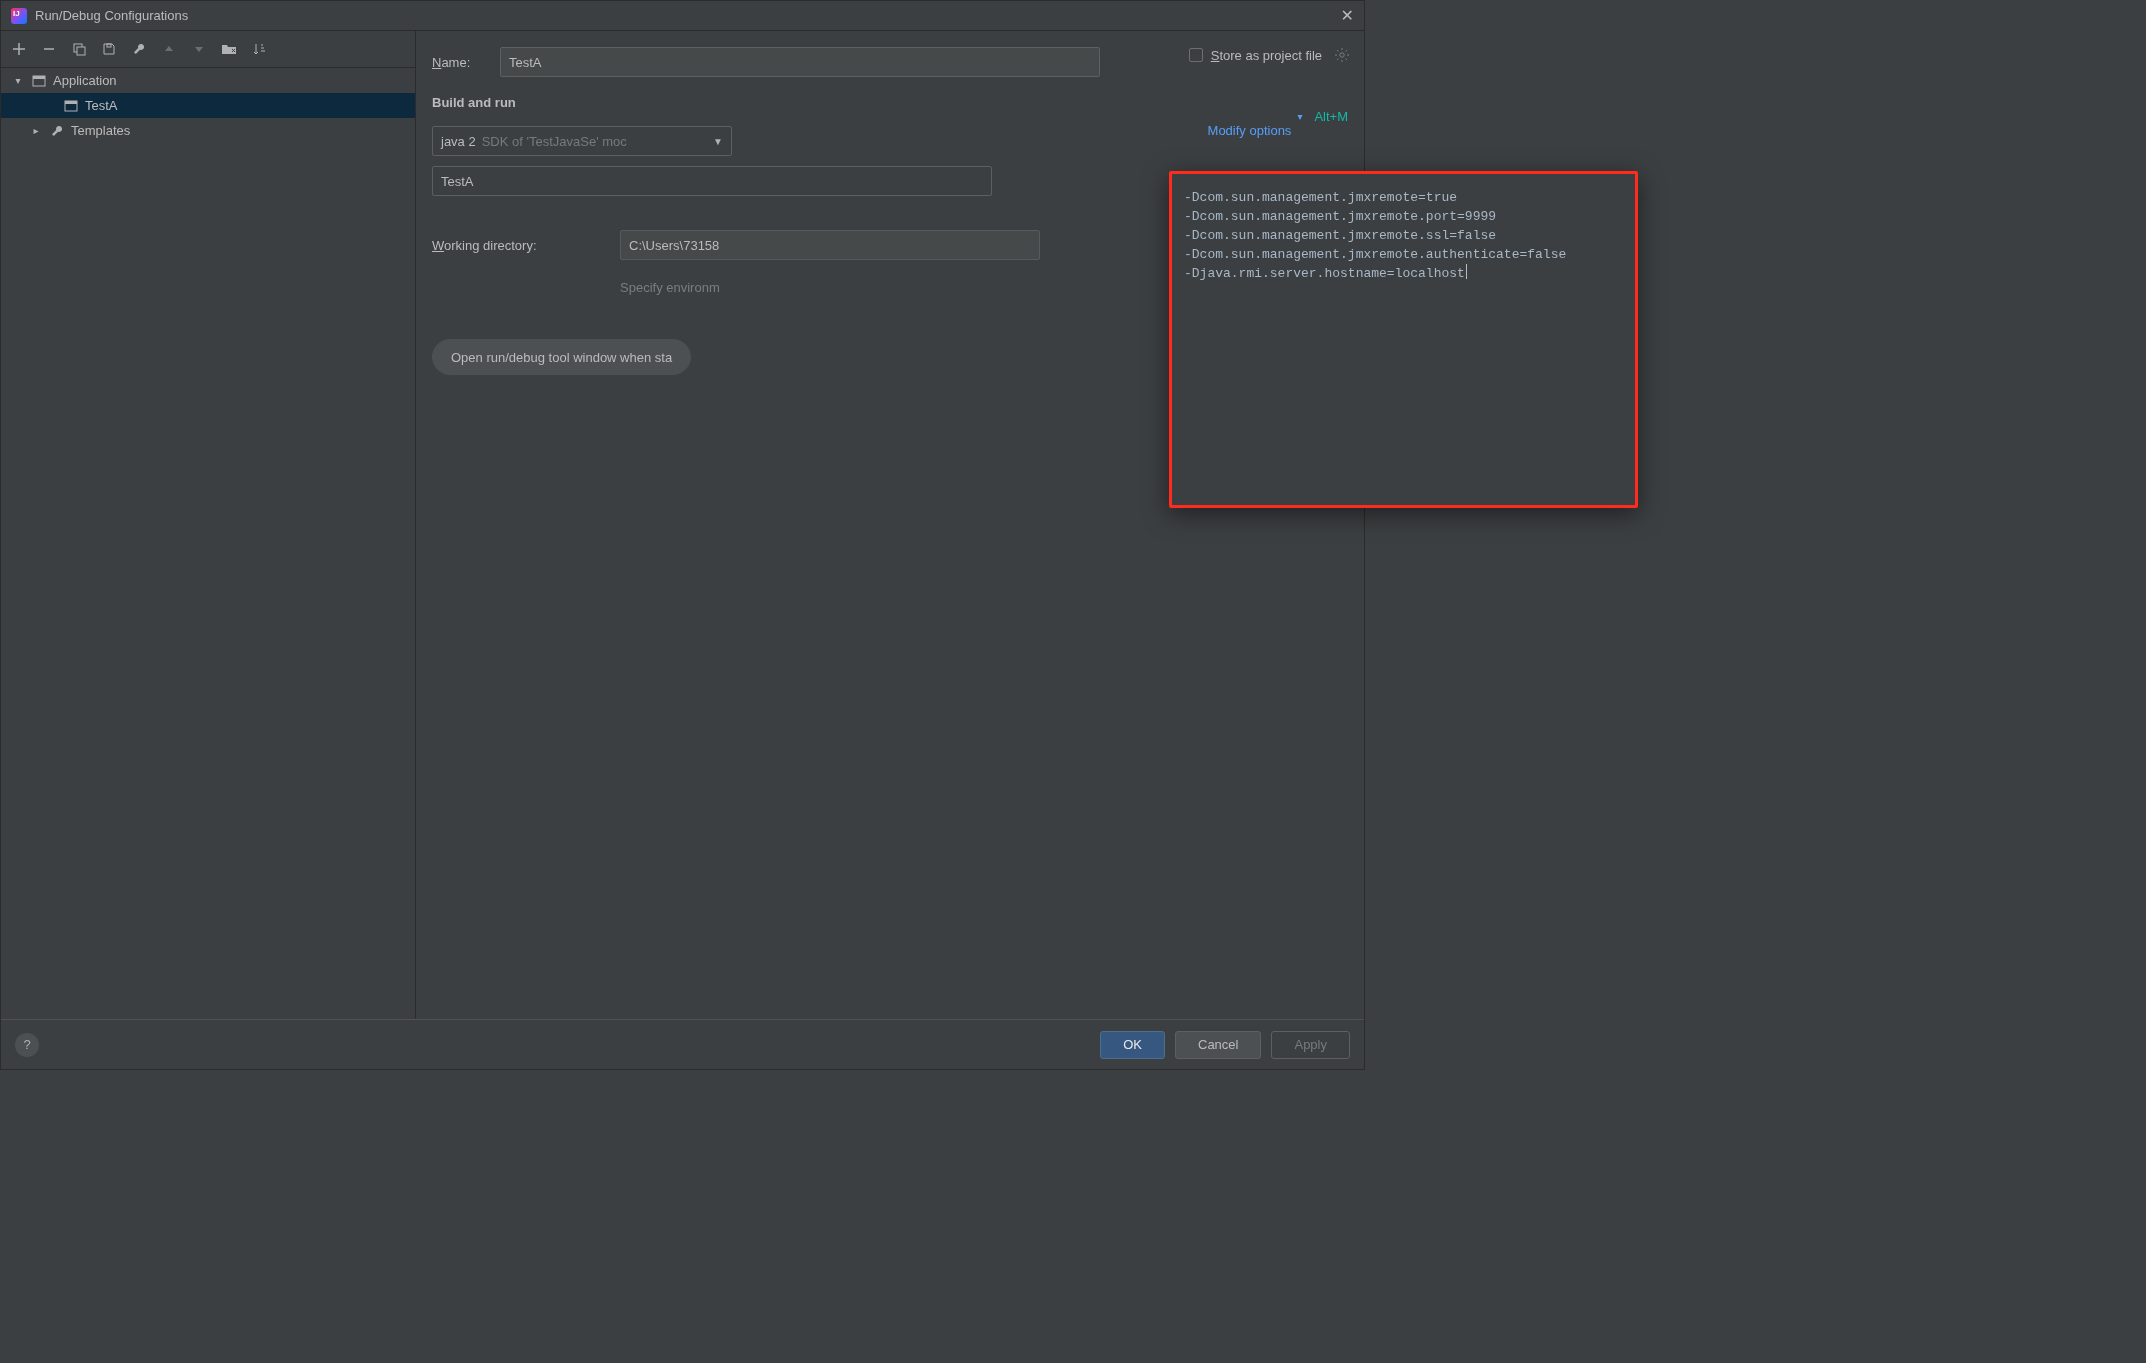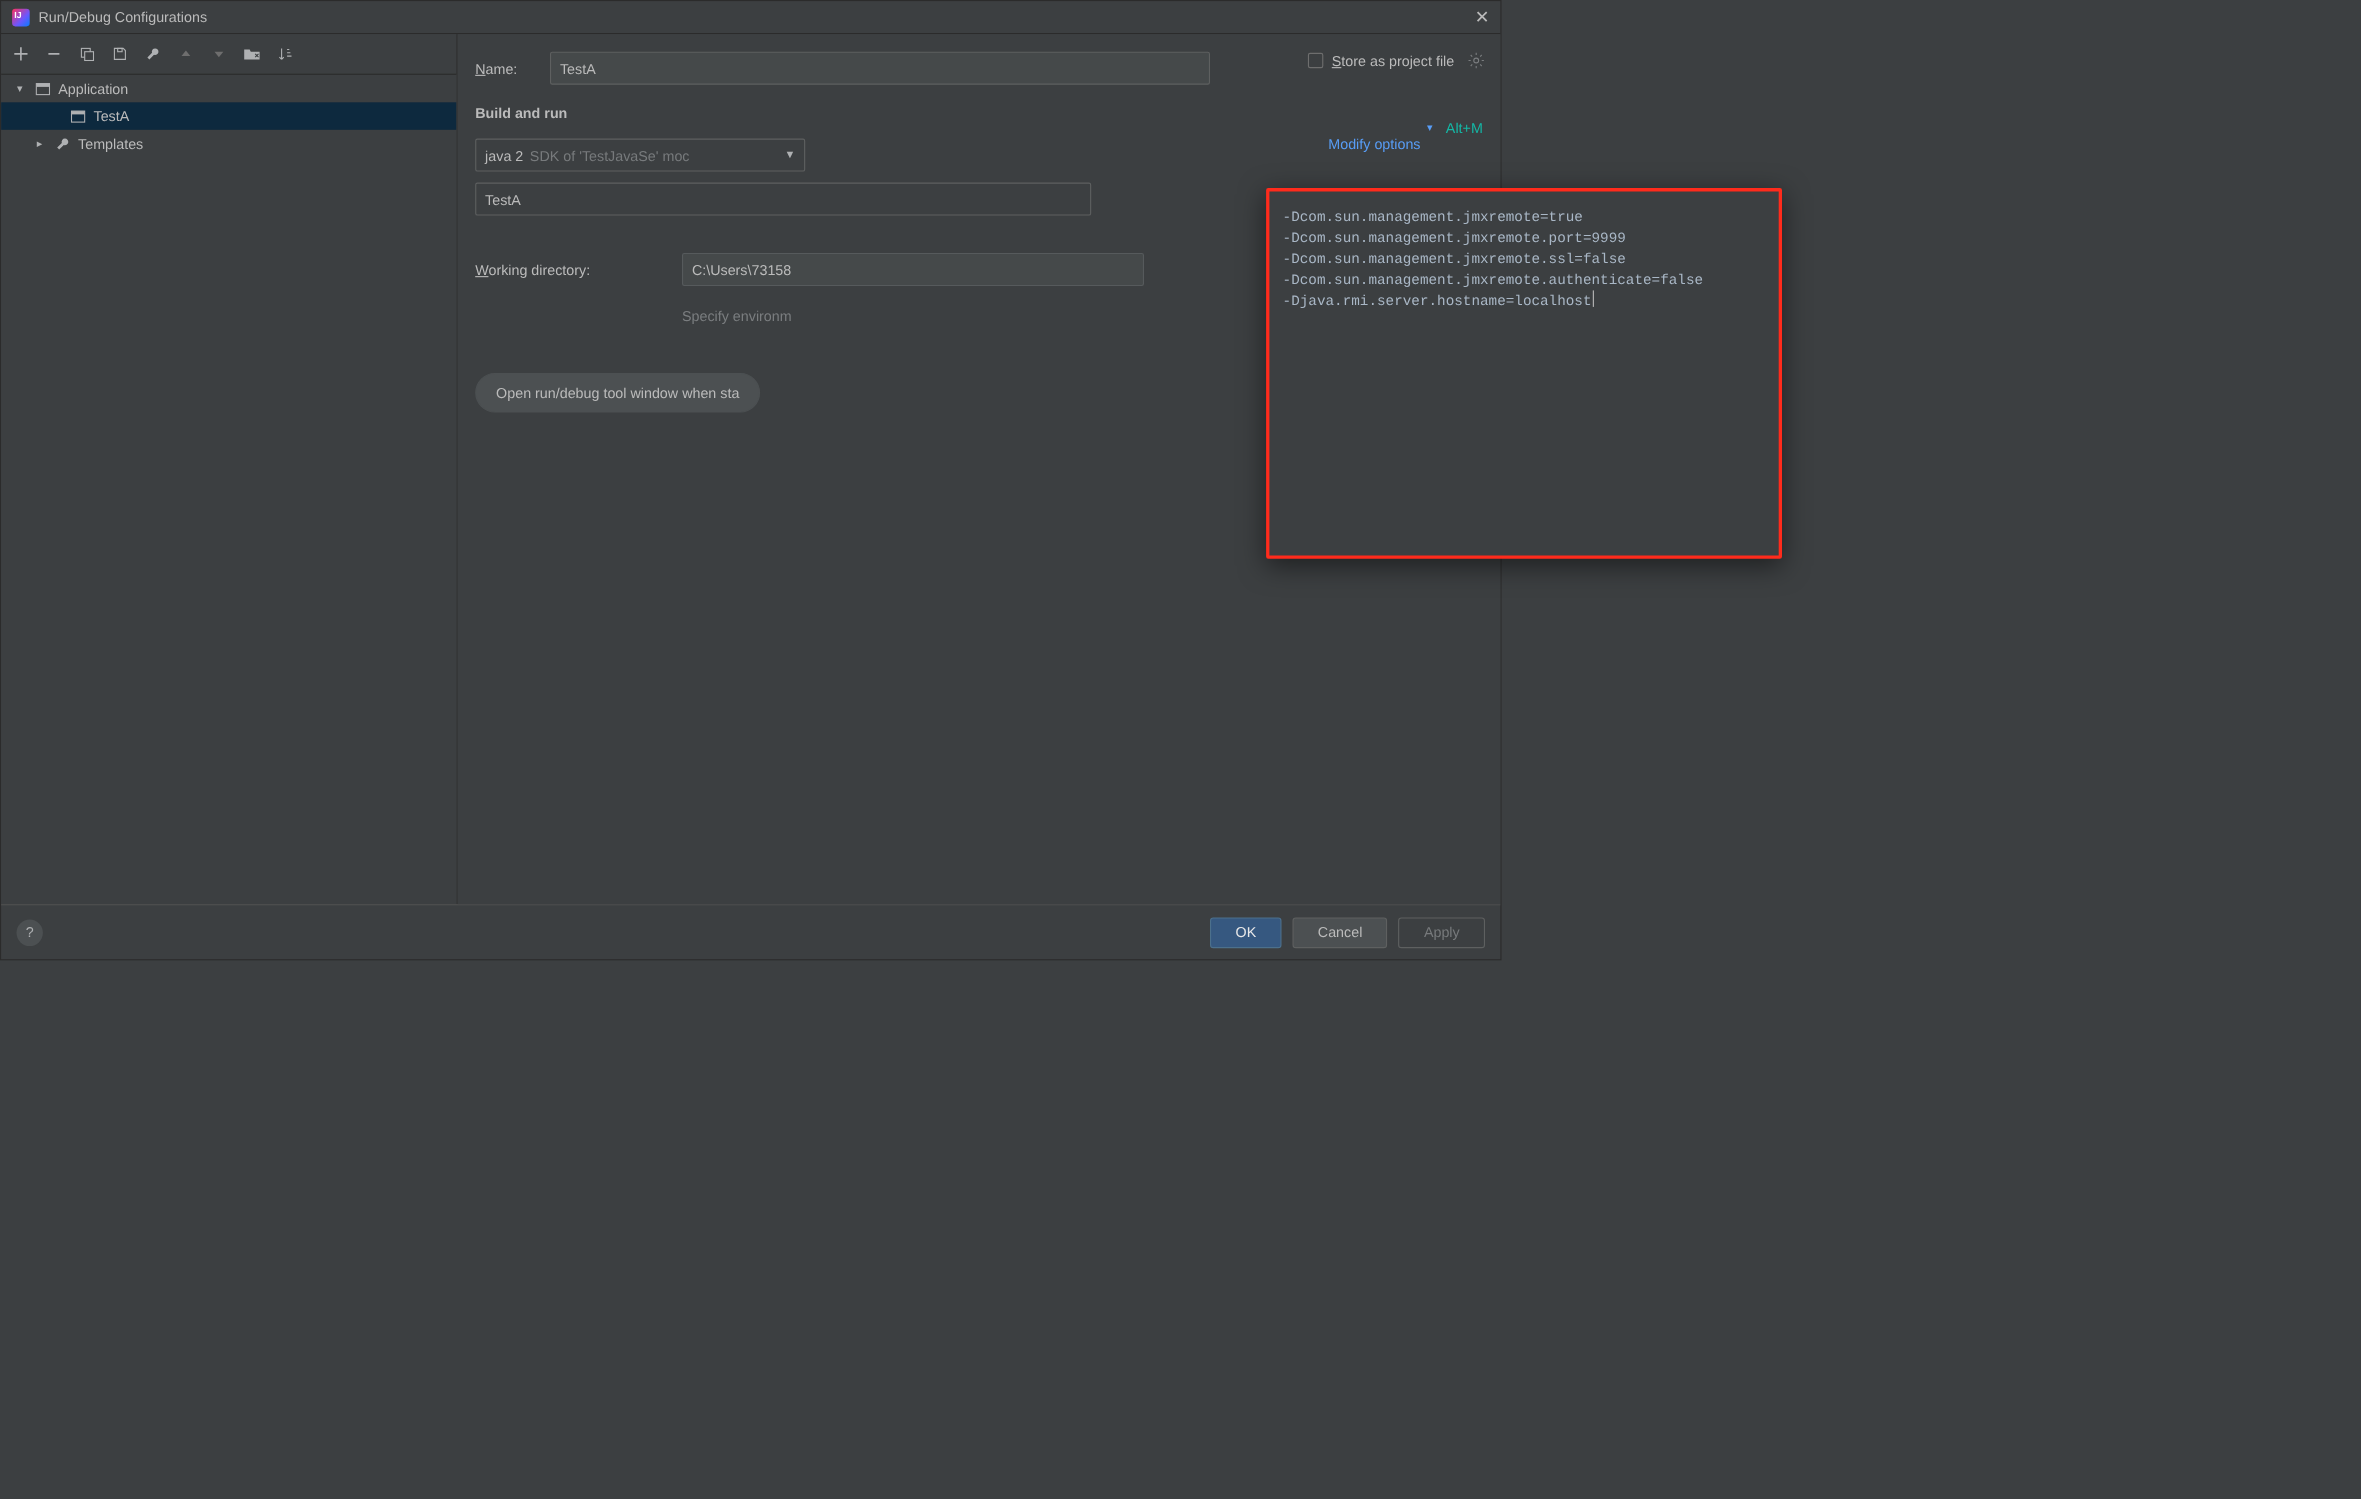--- a/index.html
+++ b/index.html
@@ -1,17 +1,17 @@
 <!DOCTYPE html>
 <html><head>
 <meta charset="utf-8">
 <style>
 *{box-sizing:border-box;margin:0;padding:0;font-family:"Segoe UI",Arial,sans-serif;font-size:13px;color:#bbbbbb;}
 html,body{width:100%;height:100%;background:#3c3f41;overflow:hidden;}
-.dialog{position:relative;width:1365px;height:873px;background:#3c3f41;border:1px solid #2b2b2b;display:flex;flex-direction:column;}
+.dialog{position:relative;width:1365px;height:1070px;background:#3c3f41;border:1px solid #2b2b2b;display:flex;flex-direction:column;}
 .titlebar{display:flex;align-items:center;height:30px;padding:0 10px;border-bottom:1px solid #2b2b2b;}
 .titlebar .app-icon{width:16px;height:16px;margin-right:8px;background:linear-gradient(135deg,#fe315d 0%,#6b57ff 60%,#087cfa 100%);border-radius:3px;position:relative;}
 .titlebar .app-icon::after{content:"IJ";position:absolute;top:1px;left:2px;font-size:8px;font-weight:bold;color:#fff;}
 .titlebar .title{flex:1;font-size:13px;color:#bbbbbb;}
 .close-x{font-size:16px;color:#bbbbbb;cursor:pointer;}
 .body{display:flex;flex:1;min-height:0;}
 .left-pane{width:415px;background:#3c3f41;border-right:1px solid #2b2b2b;display:flex;flex-direction:column;}
 .toolbar{display:flex;align-items:center;gap:14px;padding:8px 10px;height:36px;}
 .tb-ic{width:16px;height:16px;display:flex;align-items:center;justify-content:center;color:#afb1b3;cursor:pointer;font-size:14px;}
 .tree{flex:1;background:#3c3f41;overflow:auto;border-top:1px solid #2b2b2b;}
@@ -38,21 +38,21 @@
 .sdk-box .dd{color:#afb1b3;font-size:10px;margin-left:6px;}
 .main-class{height:30px;border:1px solid #5e6060;border-radius:2px;padding:0 8px;display:flex;align-items:center;width:560px;background:#3c3f41;}
 .hint{color:#7a7d7f;font-size:13px;margin-top:4px;}
 .store-box{position:absolute;right:14px;top:16px;display:flex;align-items:center;gap:8px;margin-left:24px;}
 .cb{width:14px;height:14px;border:1px solid #6e6e6e;border-radius:2px;display:inline-block;}
 .modopt{position:absolute;right:16px;top:63px;display:flex;align-items:center;gap:6px;}
 .modopt a{color:#589df6;text-decoration:none;cursor:pointer;margin-top:29px;}
 .modopt .chev{color:#589df6;font-size:10px;}
 .modopt .kb{color:#14b8a6;margin-left:6px;}
 .chip{display:inline-flex;align-items:center;height:36px;background:#4c5052;border:1px solid #4c5052;border-radius:18px;padding:0 18px;color:#bbbbbb;}
-.popup{position:absolute;left:735px;top:140px;width:469px;height:337px;background:#3c3f41;border:3px solid #ff2b1c;border-radius:2px;padding:14px 12px;box-shadow:0 6px 24px rgba(0,0,0,0.5);z-index:50;}
+.popup{position:absolute;left:753px;top:140px;width:469px;height:337px;background:#3c3f41;border:3px solid #ff2b1c;border-radius:2px;padding:14px 12px;box-shadow:0 6px 24px rgba(0,0,0,0.5);z-index:50;}
 .popup pre{font-family:"Consolas","Courier New",monospace;color:#a9b7c6;font-size:13px;white-space:pre;line-height:19px;}
 .popup .caret{display:inline-block;width:1px;height:15px;background:#bbbbbb;vertical-align:-2px;margin-left:1px;}
 .footer{height:50px;border-top:1px solid #515151;display:flex;align-items:center;padding:0 14px;gap:10px;}
 .help-ic{width:24px;height:24px;border-radius:12px;background:#4c5052;display:flex;align-items:center;justify-content:center;color:#afb1b3;cursor:pointer;}
 .footer-spacer{flex:1;}
 .btn{height:28px;padding:0 22px;border:1px solid #5e6060;border-radius:3px;background:#4c5052;color:#bbbbbb;cursor:pointer;display:flex;align-items:center;}
 .btn.primary{background:#365880;border-color:#4c708c;color:#e8e8e8;}
 .btn.disabled{color:#777a7c;background:#3c3f41;cursor:default;}
 svg{display:block;}
 </style>

